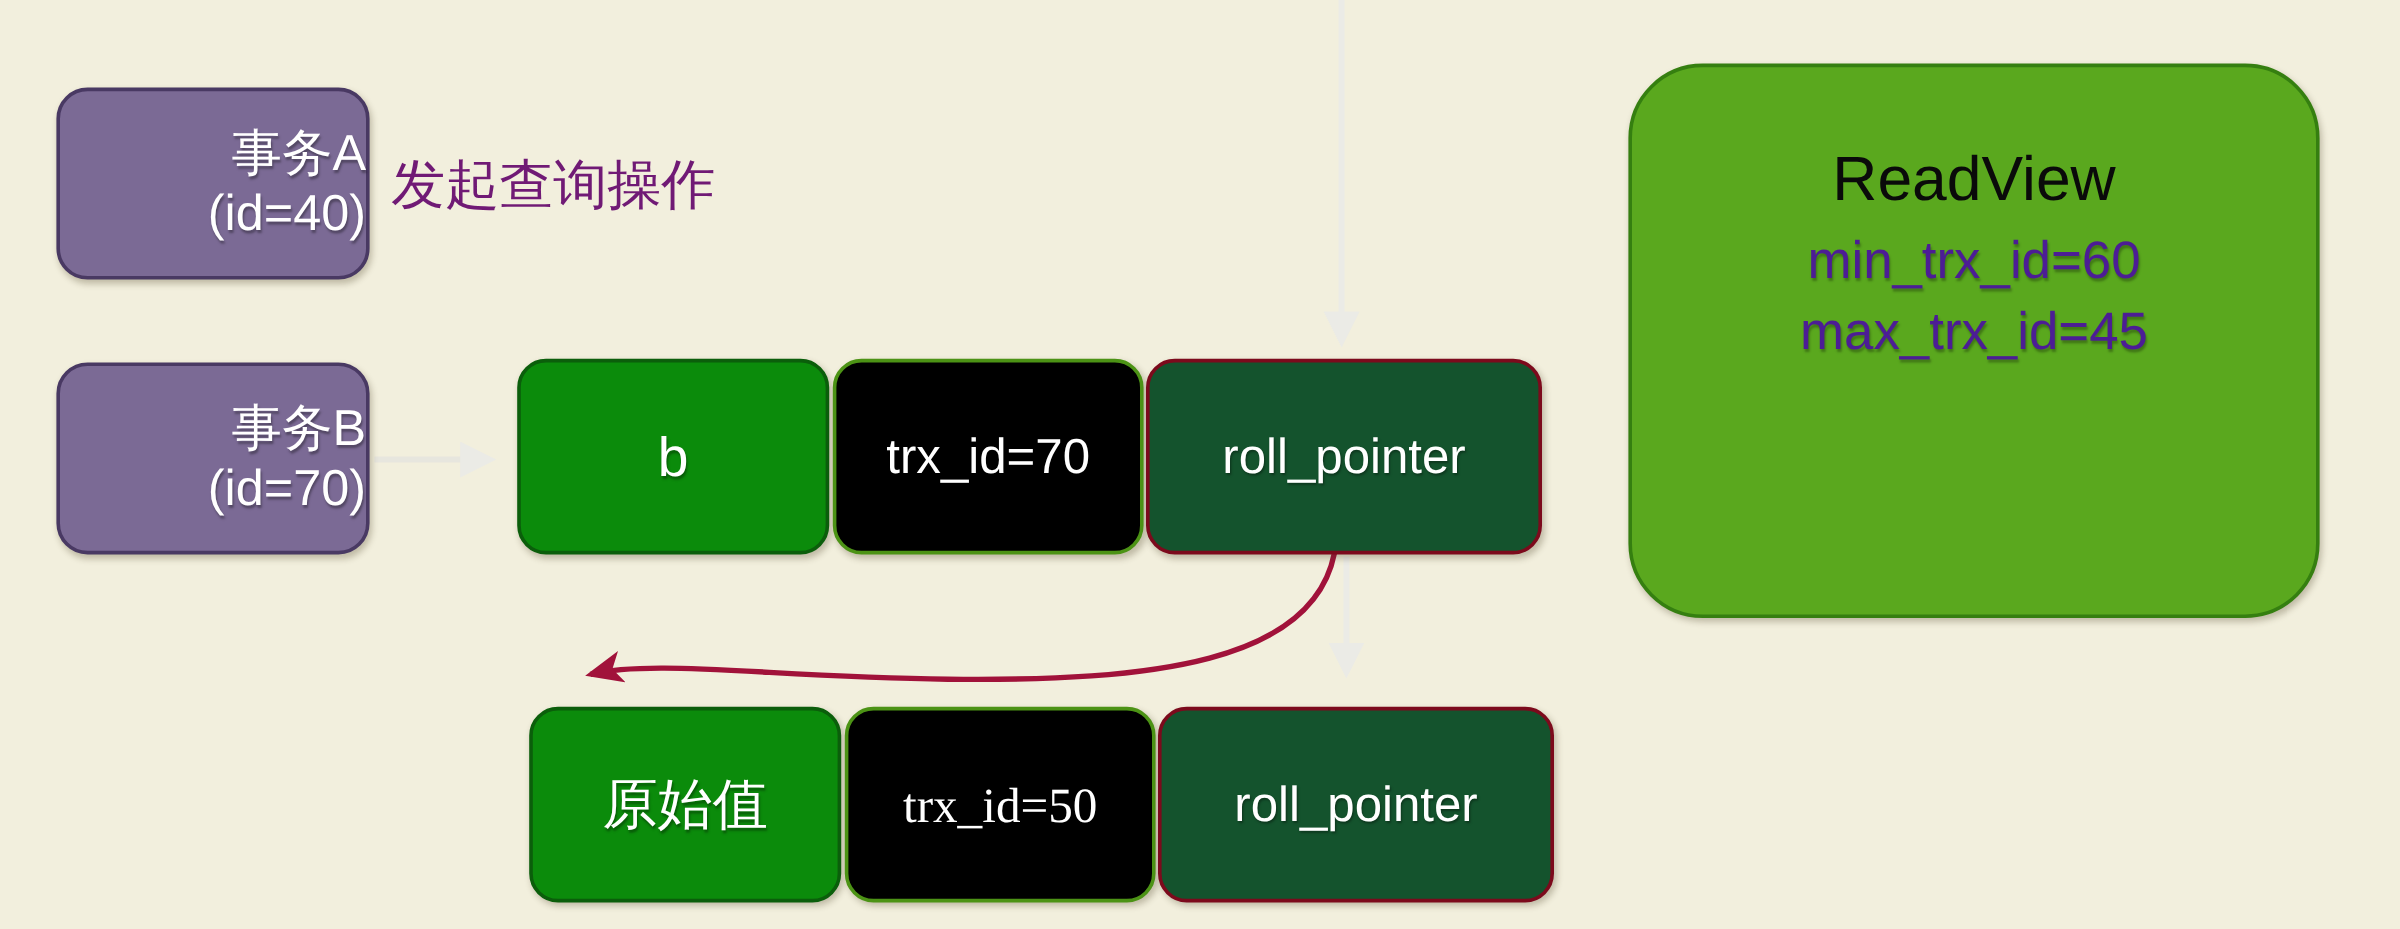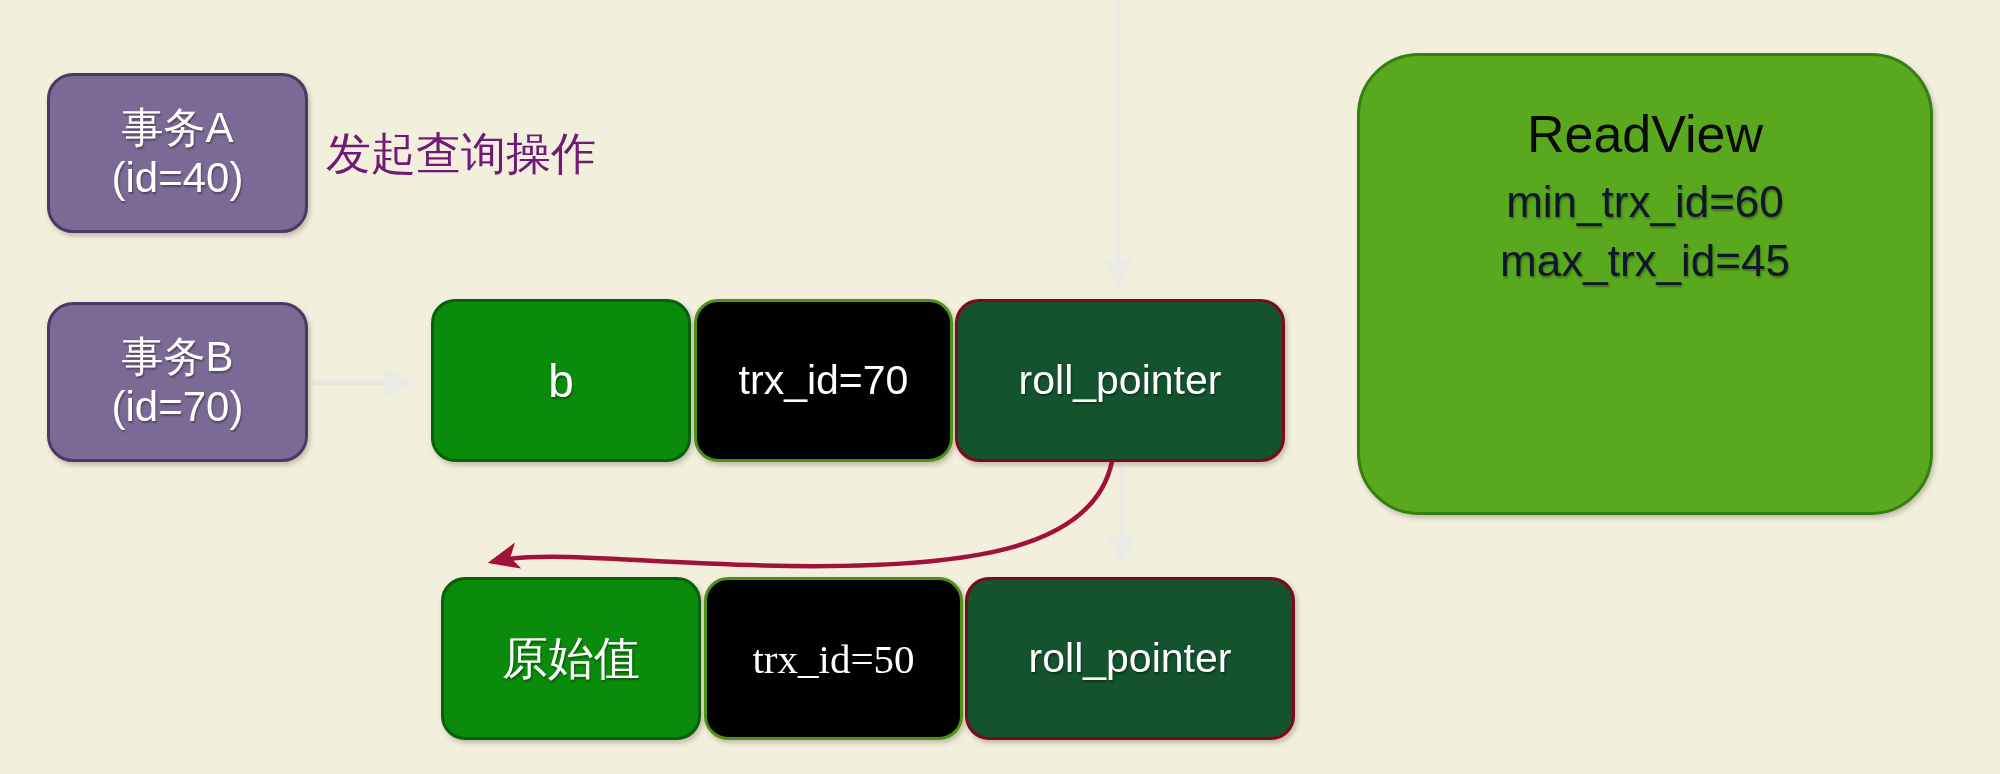--- a/index.html
+++ b/index.html
@@ -22,32 +22,32 @@
     color:#ffffff;
     box-shadow:2px 3px 5px rgba(60,50,20,.28);
     box-sizing:border-box;
   }
   .box .lbl{text-shadow:1px 2px 2px rgba(0,0,0,.35);}
   .txn{
     left:47px;width:261px;height:160px;
     background:#7b6a95;
     border:3px solid #493963;
     border-radius:26px;
-    font-size:42px;line-height:1.2;
+    font-size:42px;line-height:1.2;align-items:flex-end;
   }
   .txn-a{top:73px;}
   .txn-b{top:302px;}
   .query-label{
     position:absolute;left:326px;top:124px;
     font-size:45px;color:#701a75;
     white-space:nowrap;
   }
   .cell{height:163px;border-radius:24px;font-size:41px;}
   .row1{top:299px;}
-  .row2{top:577px;}
+  .row2{top:589px;}
   .val{
     width:260px;
     background:#0b8b0b;border:3px solid #0b5e0b;
     font-size:46px;
   }
   .val-b{left:431px;}
   .val-orig{left:441px;}
   .trx{
     width:259px;
     background:#000000;border:3px solid #4c9315;
@@ -58,28 +58,28 @@
     width:330px;
     background:#14532d;border:3px solid #7c0a1c;
   }
   .roll-1{left:955px;}
   .roll-2{left:965px;}
   .readview{
     left:1357px;top:53px;width:576px;height:462px;
     background:#5aa81e;border:3px solid #357f10;
     border-radius:62px;
     justify-content:flex-start;
-    padding-top:48px;
+    padding-top:64px;
   }
   .readview-title{
     font-size:52px;color:#0a0a0a;
     margin-bottom:8px;
   }
   .readview-line{
-    font-size:44px;color:#0f172a;line-height:1.35;
+    font-size:44px;color:#4c1d95;line-height:1.35;
     text-shadow:1px 2px 2px rgba(0,0,0,.3);
   }
 </style>
 </head>
 <body>
 
 <div class="canvas">
 
   <svg class="arrows" viewBox="0 0 2000 774" xmlns="http://www.w3.org/2000/svg">
     <defs>

